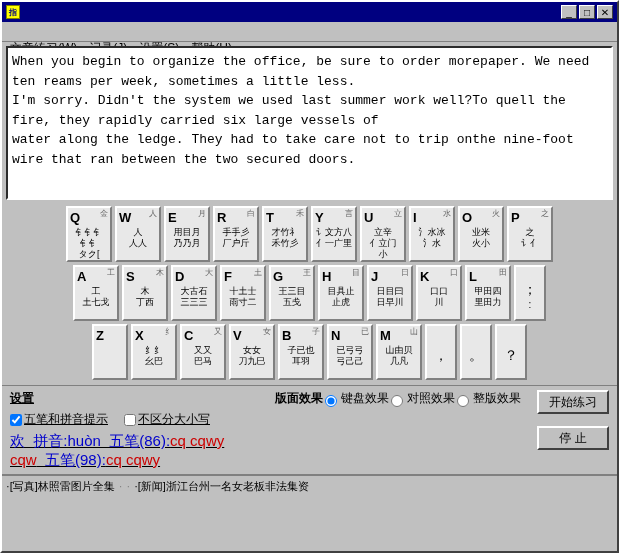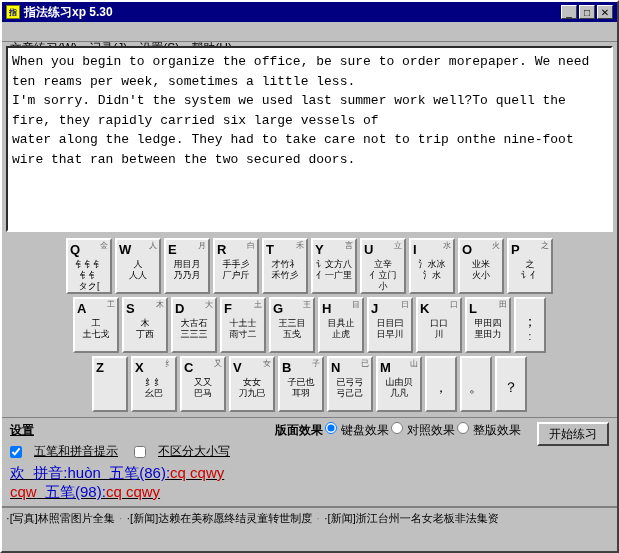--- a/index.html
+++ b/index.html
@@ -81,21 +81,21 @@
       font-size: 12px;
       cursor: pointer;
       color: #000;
     }
     .text-area-container {
       background: white;
       margin: 4px;
       border: 2px inset #808080;
       border-color: #808080 #ffffff #ffffff #808080;
       padding: 4px;
-      height: 186px;
+      height: 154px;
       flex-shrink: 0;
       overflow: hidden;
     }
     .text-area-content {
       font-size: 13px;
       line-height: 1.5;
       font-family: 'Courier New', monospace;
       color: #000;
       white-space: pre-wrap;
     }
@@ -172,29 +172,29 @@
       margin-bottom: 4px;
     }
     .settings-label {
       font-size: 12px;
       font-weight: bold;
       color: #000;
     }
     .checkbox-group {
       display: flex;
       align-items: center;
-      gap: 12px;
+      gap: 2px;
     }
     .checkbox-group input[type="checkbox"] {
       width: 12px;
       height: 12px;
     }
     .radio-group {
       display: flex;
-      align-items: flex-start;
+      align-items: flex-end;
       gap: 4px;
     }
     .radio-group input[type="radio"] {
       width: 12px;
       height: 12px;
     }
     .bottom-panel {
       display: flex;
       gap: 16px;
       align-items: flex-start;
@@ -251,21 +251,20 @@
     }
   </style>
 </head>
 <body>
 
 <div class="window">
 
   <div class="title-bar">
     <div class="title-bar-left">
       <div class="title-icon">指</div>
-      <span>指法练习xp 5.30</span>
     </div>
     <div class="title-controls">
       <div class="title-btn">_</div>
       <div class="title-btn">□</div>
       <div class="title-btn">✕</div>
     </div>
   </div>
 
   <div class="menu-bar">
     <div class="menu-item">文章练习(W)</div>
@@ -519,24 +518,24 @@
           <input type="radio" name="effect" style="">
           <label>对照效果</label>
         </div>
         <div class="radio-group">
           <input type="radio" name="effect" style="">
           <label>整版效果</label>
         </div>
       </div>
       <div class="buttons-area">
         <button class="win-button">开始练习</button>
+        <button class="win-button">停 止</button>
       </div>
     </div>
   </div>
 
   <div class="status-bar">
     <span class="status-item">·[写真]林照雷图片全集</span>
     <span class="status-divider">·</span>
-    <span class="status-item">·[新闻]达赖在美称愿终结灵童转世制度</span>
     <span class="status-divider">·</span>
     <span class="status-item">·[新闻]浙江台州一名女老板非法集资</span>
   </div>
 </div>
 
 </body></html>

